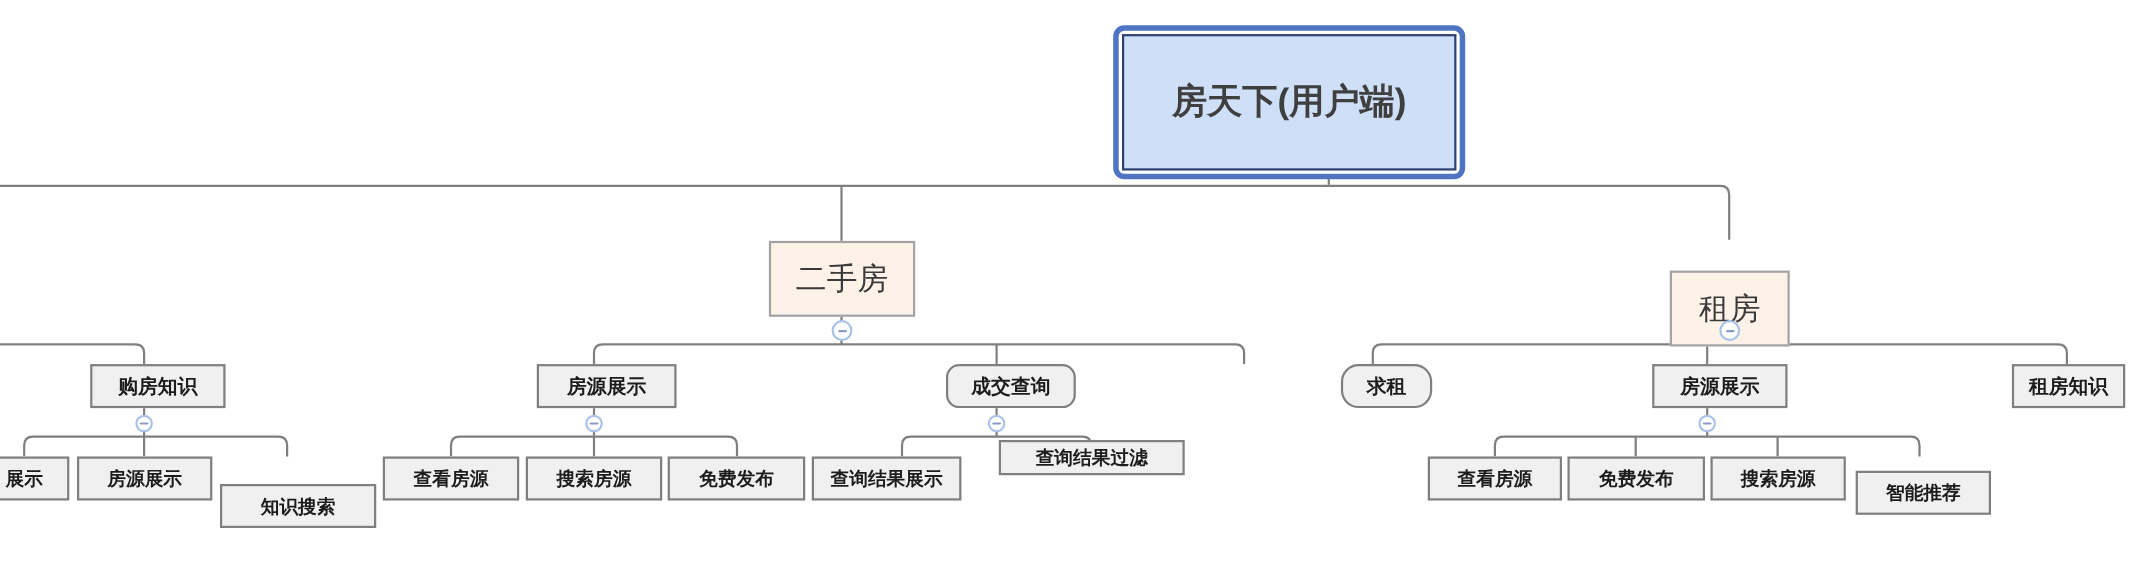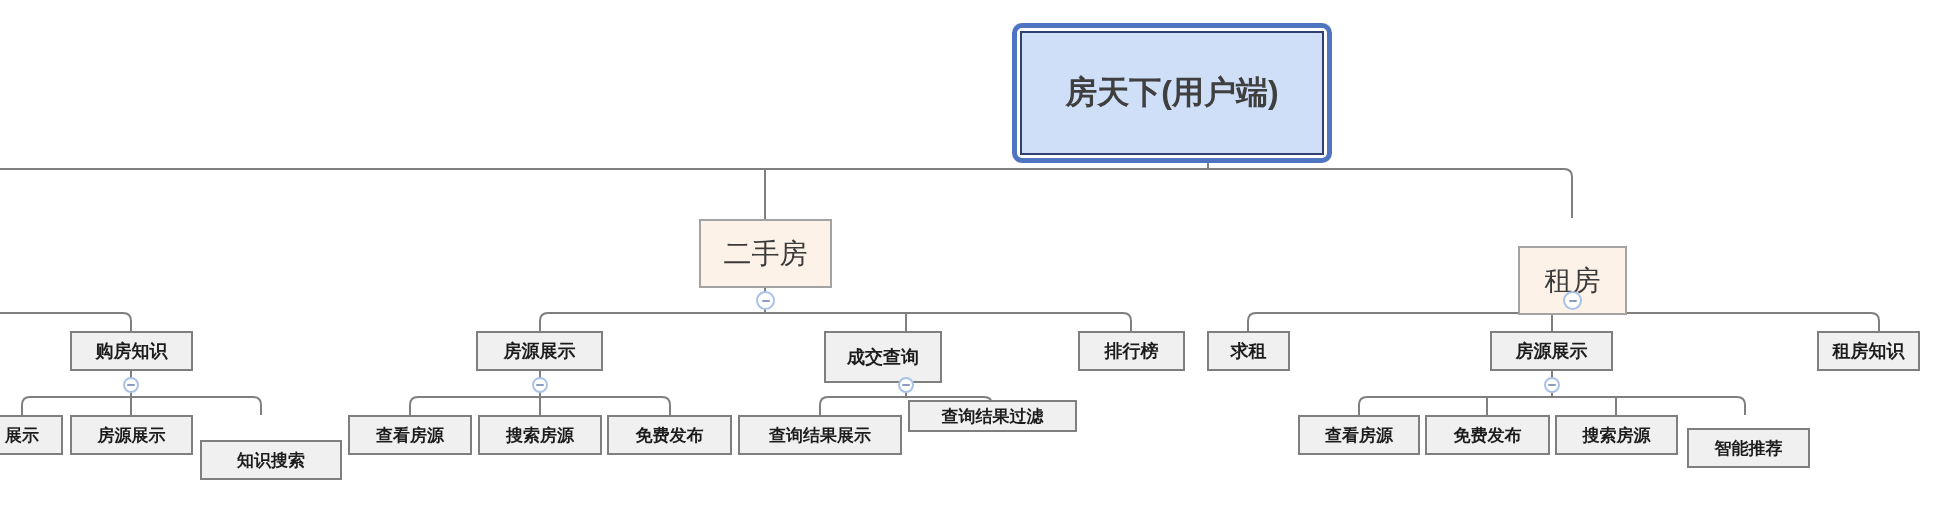--- a/index.html
+++ b/index.html
@@ -17,21 +17,21 @@
     position:absolute;
     display:flex;align-items:center;justify-content:center;
     box-sizing:border-box;
     background:#f0f0f0;
     border:2px solid #7f7f7f;
     color:#1c1c1c;
     font-size:17px;font-weight:600;
     white-space:nowrap;
     cursor:default;
   }
-  .node.l2{font-size:18px;}
+  .node.l2{font-size:18px;margin-left:12px;}
   .node.l1{
     background:#fdf2e8;
     border:2px solid #a3a3a3;
     color:#3a3a3a;
     font-size:28px;font-weight:400;
   }
   .root{
     position:absolute;
     box-sizing:border-box;
     border:5px solid #4f74c2;
@@ -100,33 +100,32 @@
 
   <div class="root" style="left:1012px;top:23px;width:320px;height:140px;">
     <div class="root-inner">房天下(用户端)</div>
   </div>
 
   <div class="node l1" style="left:699px;top:219px;width:133px;height:69px;">二手房</div>
   <div class="node l1" style="left:1518px;top:218px;width:109px;height:69px;margin-top:28px;">租房</div>
 
   <div class="node l2" style="left:70px;top:331px;width:123px;height:40px;">购房知识</div>
   <div class="node l2" style="left:476px;top:331px;width:127px;height:40px;">房源展示</div>
-  <div class="node l2" style="left:824px;top:331px;width:118px;height:52px;">成交查询</div>
-  <div class="node l2" style="left:1078px;top:331px;width:107px;height:40px;">排行榜</div>
-  <div class="node l2" style="left:1207px;top:331px;width:83px;height:40px;">求租</div>
+  <div class="node l2" style="left:848px;top:331px;width:118px;height:40px;border-radius:12px;">成交查询</div>
+  <div class="node l2" style="left:1207px;top:331px;width:83px;height:40px;border-radius:16px;">求租</div>
   <div class="node l2" style="left:1490px;top:331px;width:123px;height:40px;">房源展示</div>
   <div class="node l2" style="left:1817px;top:331px;width:103px;height:40px;">租房知识</div>
 
   <div class="node" style="left:-19px;top:415px;width:82px;height:40px;">展示</div>
   <div class="node" style="left:70px;top:415px;width:123px;height:40px;">房源展示</div>
   <div class="node" style="left:200px;top:440px;width:142px;height:40px;">知识搜索</div>
   <div class="node" style="left:348px;top:415px;width:124px;height:40px;">查看房源</div>
   <div class="node" style="left:478px;top:415px;width:124px;height:40px;">搜索房源</div>
   <div class="node" style="left:607px;top:415px;width:125px;height:40px;">免费发布</div>
-  <div class="node" style="left:738px;top:415px;width:164px;height:40px;">查询结果展示</div>
+  <div class="node" style="left:738px;top:415px;width:136px;height:40px;">查询结果展示</div>
   <div class="node" style="left:908px;top:400px;width:169px;height:32px;">查询结果过滤</div>
   <div class="node" style="left:1298px;top:415px;width:122px;height:40px;">查看房源</div>
   <div class="node" style="left:1425px;top:415px;width:125px;height:40px;">免费发布</div>
   <div class="node" style="left:1555px;top:415px;width:123px;height:40px;">搜索房源</div>
   <div class="node" style="left:1687px;top:428px;width:123px;height:40px;">智能推荐</div>
 
   <div class="collapse big" style="left:756px;top:291px;">
       <span class="bar"></span>
     </div>
   <div class="collapse big" style="left:1563px;top:291px;">

